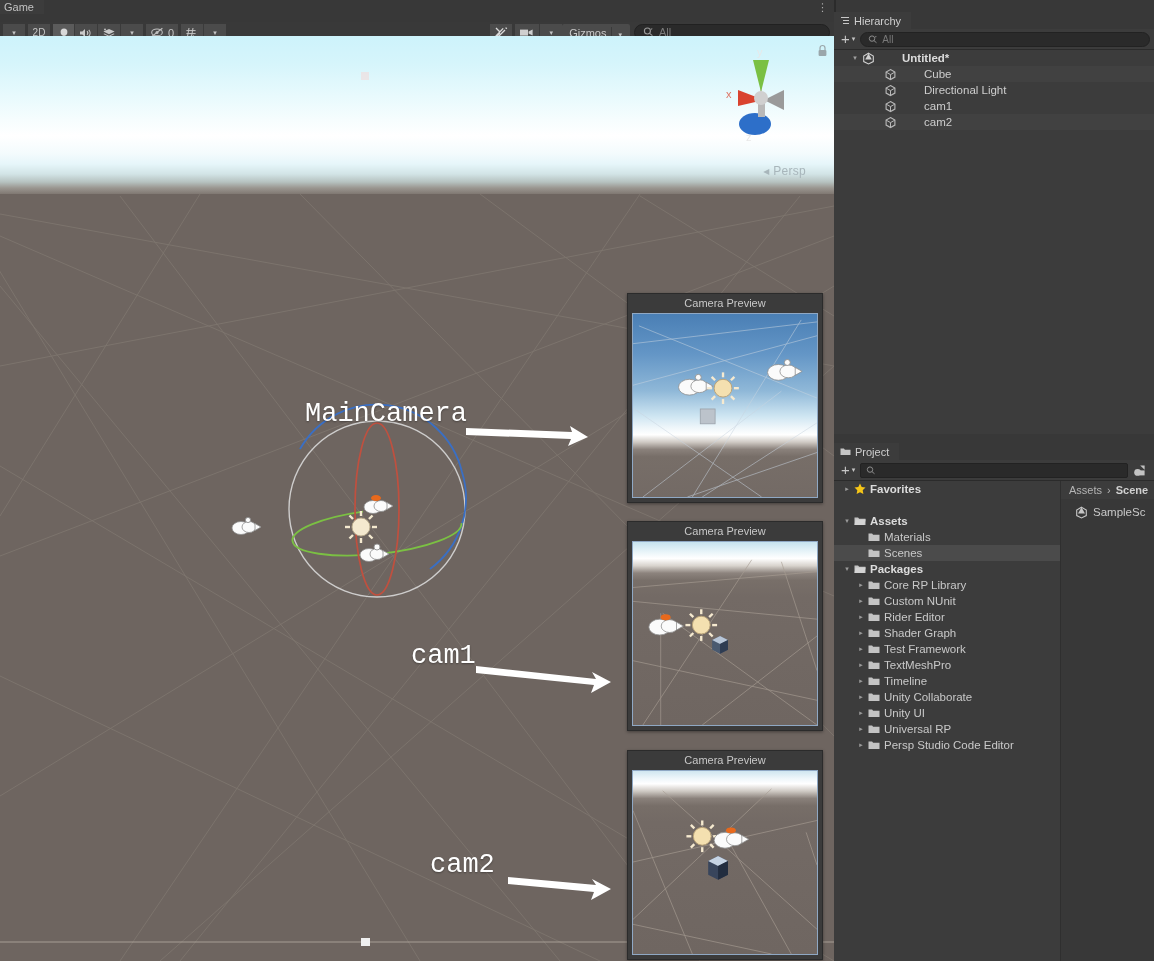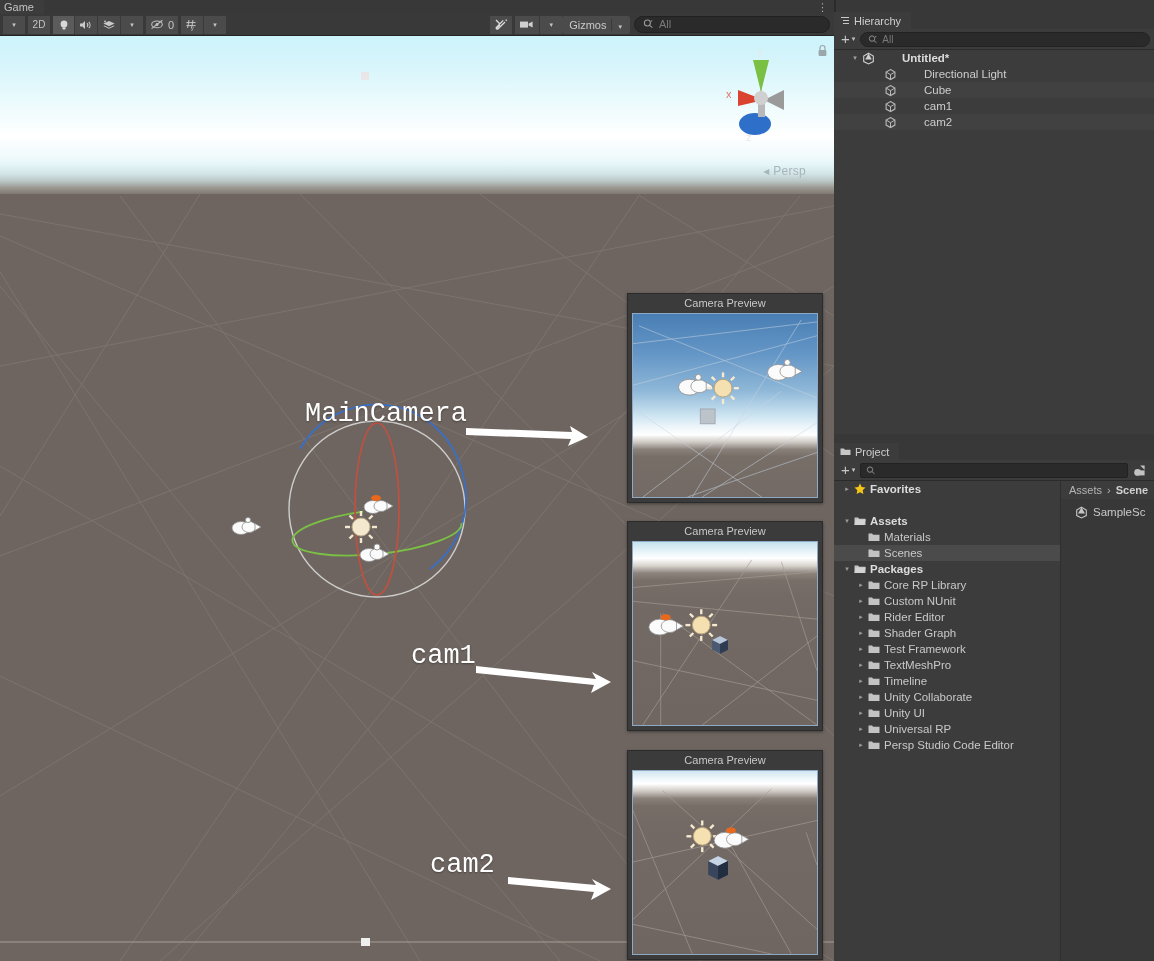--- a/index.html
+++ b/index.html
@@ -26,21 +26,21 @@
     font-size: 11px; color: #c2c2c2; line-height: 14px;
     background: #3c3c3c;
   }
   .tab-kebab {
     position: absolute; right: 6px; top: 1px;
     font-size: 11px; color: #aaa; line-height: 12px; letter-spacing: 0;
   }
   .scene-toolbar {
     position: relative; height: 22px; width: 100%;
     background: #393939; border-bottom: 1px solid #232323;
-    display: flex; align-items: center;
+    display: flex; align-items: center; margin-top: 8px;
   }
   .tb-group {
     display: flex; align-items: center; height: 18px;
     background: #4b4b4b; border-radius: 2px; margin-left: 3px;
   }
   .tb-btn {
     display: flex; align-items: center; justify-content: center;
     height: 18px; min-width: 22px; padding: 0 4px;
     background: #4b4b4b; color: #c4c4c4; font-size: 10px;
     border-right: 1px solid #3b3b3b;
@@ -600,37 +600,37 @@
       <div id="hier-rows">
           <div class="tree-row scene-root">
             <span class="ind" style="width:14px"></span>
             <span class="arrow">▾</span>
             <svg width="13" height="13" viewBox="0 0 13 13">
               <path d="M6.5 1.2l4.8 2.8v5.6L6.5 12 1.7 9.6V4z" fill="none" stroke="#d0d0d0" stroke-width="1.1"></path>
               <path d="M6.5 1.5L3.2 7.4h6.6z" fill="#d0d0d0"></path>
             </svg>
             <span class="tlabel">Untitled*</span>
           </div>
+          <div class="tree-row alt">
+            <span class="ind" style="width:36px"></span>
+            <span class="arrow"></span>
+            <svg width="13" height="13" viewBox="0 0 13 13">
+              <path d="M6.5 1.6l4.4 2.5v5L6.5 11.6 2.1 9.1v-5z" fill="none" stroke="#b9b9b9" stroke-width="1.1"></path>
+              <path d="M2.1 4.1l4.4 2.5 4.4-2.5M6.5 6.6v5" fill="none" stroke="#b9b9b9" stroke-width="1"></path>
+            </svg>
+            <span class="tlabel">Cube</span>
+          </div>
           <div class="tree-row ">
             <span class="ind" style="width:36px"></span>
             <span class="arrow"></span>
             <svg width="13" height="13" viewBox="0 0 13 13">
               <path d="M6.5 1.6l4.4 2.5v5L6.5 11.6 2.1 9.1v-5z" fill="none" stroke="#b9b9b9" stroke-width="1.1"></path>
               <path d="M2.1 4.1l4.4 2.5 4.4-2.5M6.5 6.6v5" fill="none" stroke="#b9b9b9" stroke-width="1"></path>
             </svg>
             <span class="tlabel">Directional Light</span>
-          </div>
-          <div class="tree-row alt">
-            <span class="ind" style="width:36px"></span>
-            <span class="arrow"></span>
-            <svg width="13" height="13" viewBox="0 0 13 13">
-              <path d="M6.5 1.6l4.4 2.5v5L6.5 11.6 2.1 9.1v-5z" fill="none" stroke="#b9b9b9" stroke-width="1.1"></path>
-              <path d="M2.1 4.1l4.4 2.5 4.4-2.5M6.5 6.6v5" fill="none" stroke="#b9b9b9" stroke-width="1"></path>
-            </svg>
-            <span class="tlabel">Cube</span>
           </div>
           <div class="tree-row ">
             <span class="ind" style="width:36px"></span>
             <span class="arrow"></span>
             <svg width="13" height="13" viewBox="0 0 13 13">
               <path d="M6.5 1.6l4.4 2.5v5L6.5 11.6 2.1 9.1v-5z" fill="none" stroke="#b9b9b9" stroke-width="1.1"></path>
               <path d="M2.1 4.1l4.4 2.5 4.4-2.5M6.5 6.6v5" fill="none" stroke="#b9b9b9" stroke-width="1"></path>
             </svg>
             <span class="tlabel">cam1</span>
           </div>

